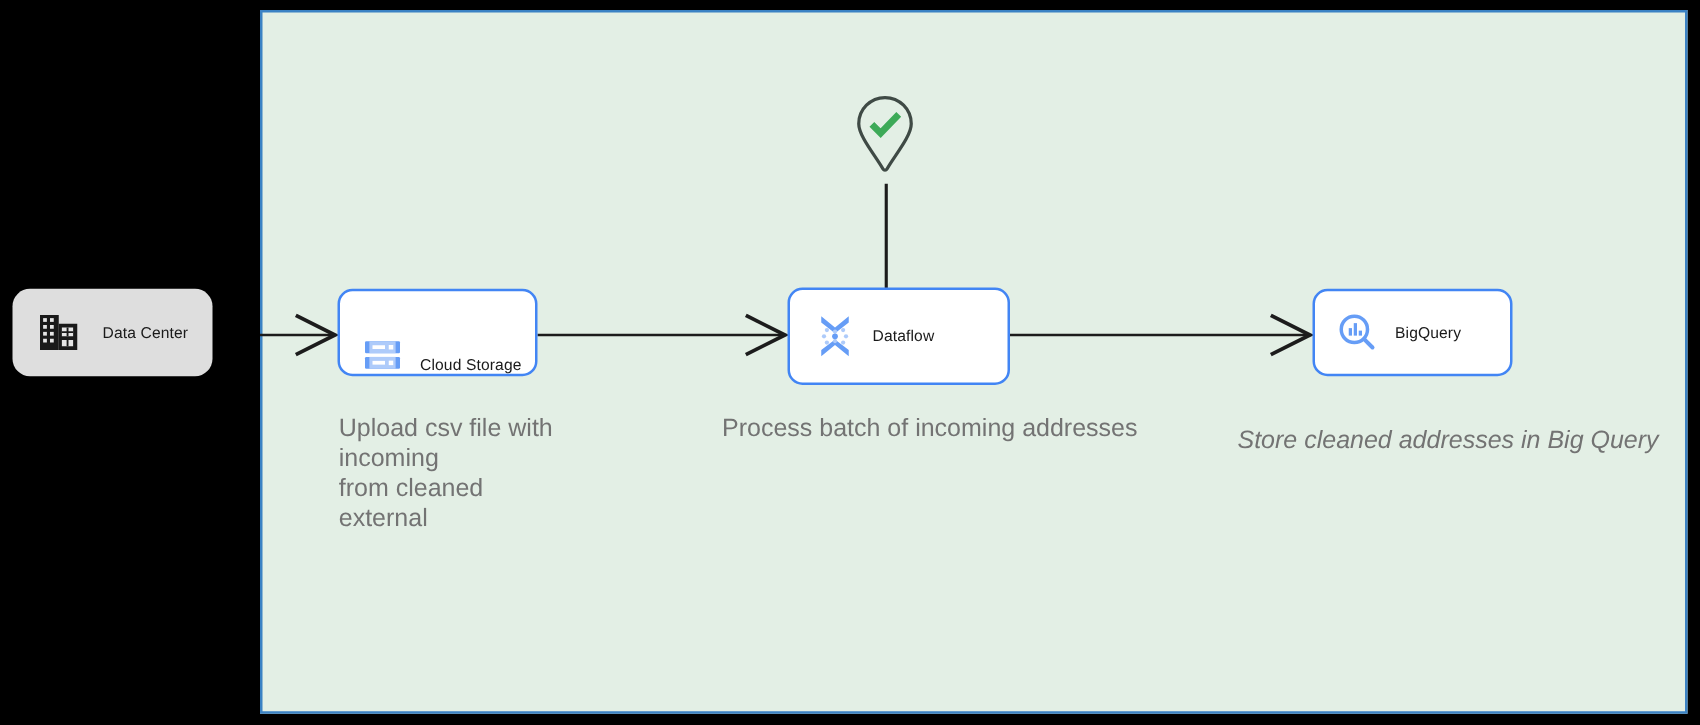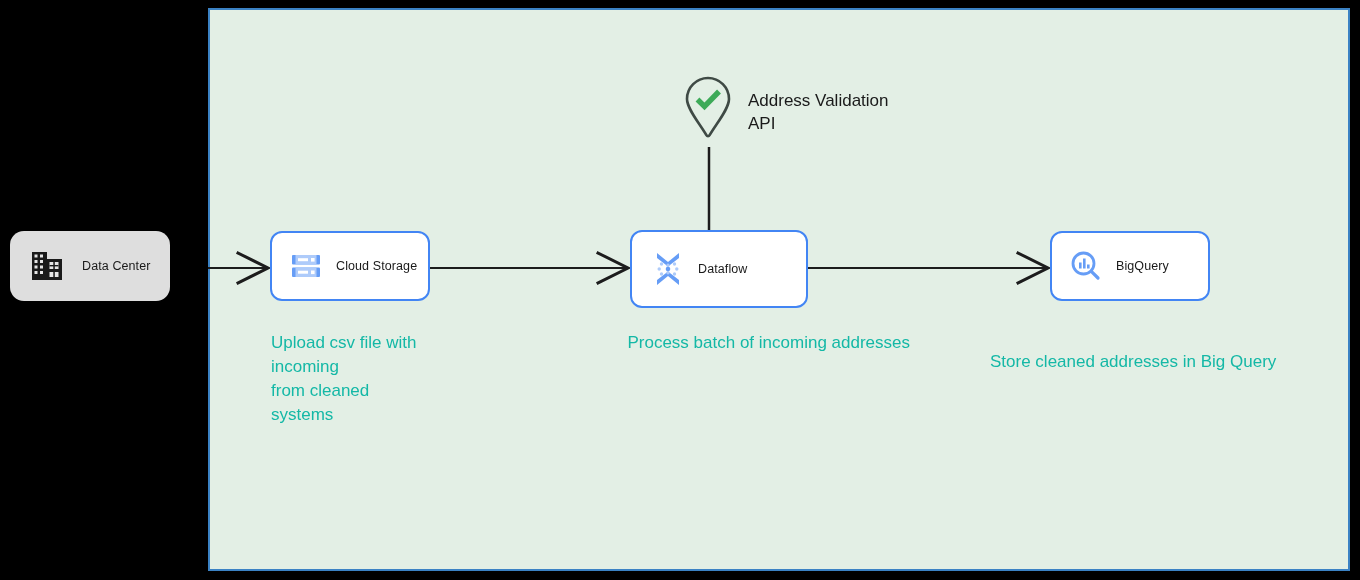--- a/index.html
+++ b/index.html
@@ -70,21 +70,21 @@
   
   #node-data-center {
     left: 10px; top: 231px;
     width: 160px; height: 70px;
   }
   #node-data-center .node-icon { width: 46px; margin-left: 14px; }
   #node-data-center .node-label { margin-left: 12px; }
 
   #node-cloud-storage {
     left: 270px; top: 231px;
-    width: 160px; height: 70px;
+    width: 160px; height: 70px; align-items: flex-end;
   }
   #node-cloud-storage .node-icon { width: 40px; margin-left: 14px; }
   #node-cloud-storage .node-label { margin-left: 10px; }
 
   #node-dataflow {
     left: 630px; top: 230px;
     width: 178px; height: 78px;
   }
   #node-dataflow .node-icon { width: 40px; margin-left: 16px; }
   #node-dataflow .node-label { margin-left: 10px; }
@@ -118,40 +118,41 @@
   #connectors {
     position: absolute;
     left: 0; top: 0;
     width: 1360px; height: 580px;
     pointer-events: none;
   }
 
   
   .caption {
     position: absolute;
-    font-size: 17px;
+    font-size: 20px;
     line-height: 24px;
-    color: #14b8a6;
+    color: #737373;
   }
   #caption-cloud-storage {
     left: 271px;
     top: 331px;
     width: 230px;
   }
   #caption-dataflow {
     left: 570px;
     top: 331px;
     width: 340px;
     text-align: right;
   }
   #caption-bigquery {
     left: 990px;
-    top: 350px;
+    top: 340px;
     width: 350px;
     text-align: left;
+    font-style: italic;
   }
 </style>
 </head>
 <body>
 
 <div id="canvas">
 
   <div class="cloud-boundary"></div>
 
   <svg id="connectors" viewBox="0 0 1360 580" xmlns="http://www.w3.org/2000/svg">
@@ -174,24 +175,20 @@
     <g>
       <line x1="709" y1="147" x2="709" y2="231" stroke="#1c1c1c" stroke-width="2.5"></line>
     </g>
   </svg>
 
   <div id="service-address-validation">
     <svg width="48" height="62" viewBox="0 0 48 62" xmlns="http://www.w3.org/2000/svg">
       <path d="M24 2 C12.4 2 3 11.4 3 23 C3 33 16 48 22.4 59.2 C23.1 60.4 24.9 60.4 25.6 59.2 C32 48 45 33 45 23 C45 11.4 35.6 2 24 2 Z" fill="none" stroke="#3f4a45" stroke-width="2.6" stroke-linejoin="round"></path>
       <path d="M13.5 23.5 L20.5 30.5 L35 15.5" fill="none" stroke="#3daa58" stroke-width="5.4" stroke-linecap="butt" stroke-linejoin="miter"></path>
     </svg>
-  </div>
-  <div id="service-address-validation-label">
-    <div>Address Validation</div>
-    <div>API</div>
   </div>
 
   <div id="node-data-center" class="node node-onprem">
     <span class="node-icon">
       <svg width="30" height="28" viewBox="0 0 30 28" xmlns="http://www.w3.org/2000/svg">
 
         <rect x="0" y="0" width="15" height="28" fill="#1a1a1a"></rect>
         <rect x="2.5" y="2.5" width="3" height="3" fill="#e6e6e6"></rect>
         <rect x="8" y="2.5" width="3" height="3" fill="#e6e6e6"></rect>
         <rect x="2.5" y="8" width="3" height="3" fill="#e6e6e6"></rect>
@@ -262,20 +259,20 @@
         <line x1="20.3" y1="20.3" x2="27" y2="27" stroke="#669df6" stroke-width="3.2" stroke-linecap="round"></line>
       </svg>
     </span>
     <span class="node-label">BigQuery</span>
   </div>
 
   <div id="caption-cloud-storage" class="caption">
     <div>Upload csv file with</div>
     <div>incoming</div>
     <div>from cleaned</div>
-    <div>systems</div>
+    <div>external</div>
   </div>
 
   <div id="caption-dataflow" class="caption">Process batch of incoming addresses</div>
 
   <div id="caption-bigquery" class="caption">Store cleaned addresses in Big Query</div>
 
 </div>
 
 </body></html>

